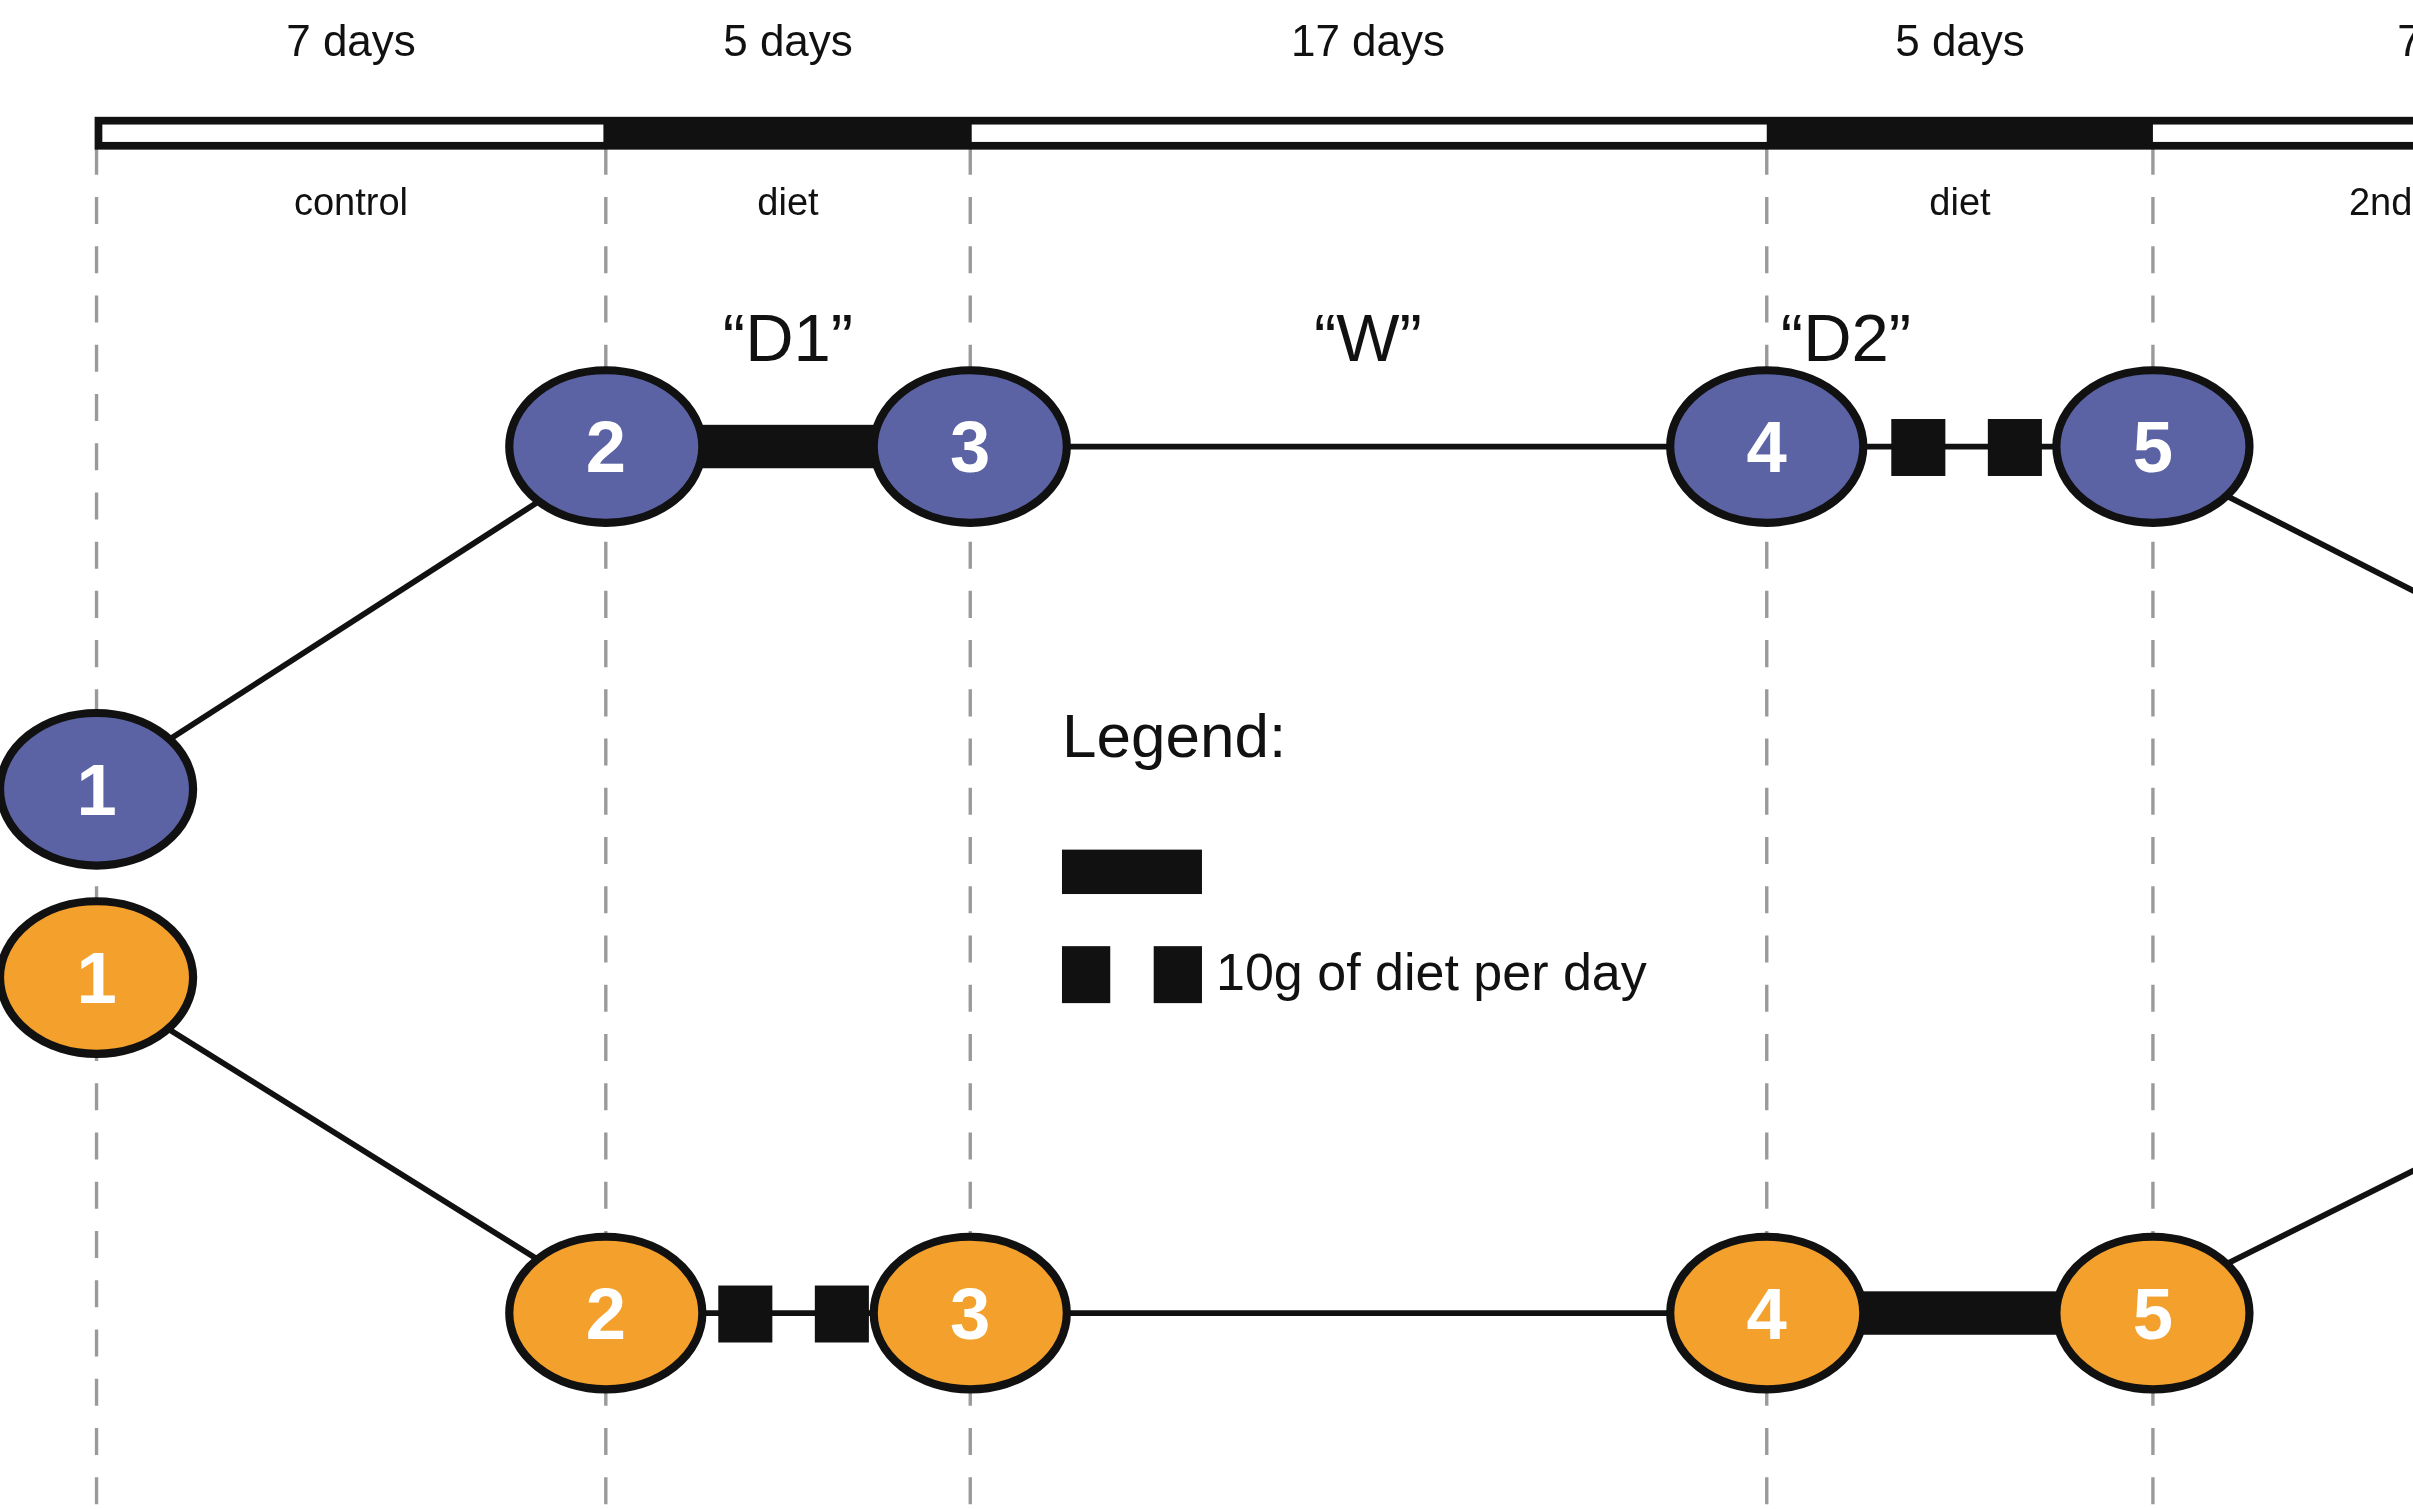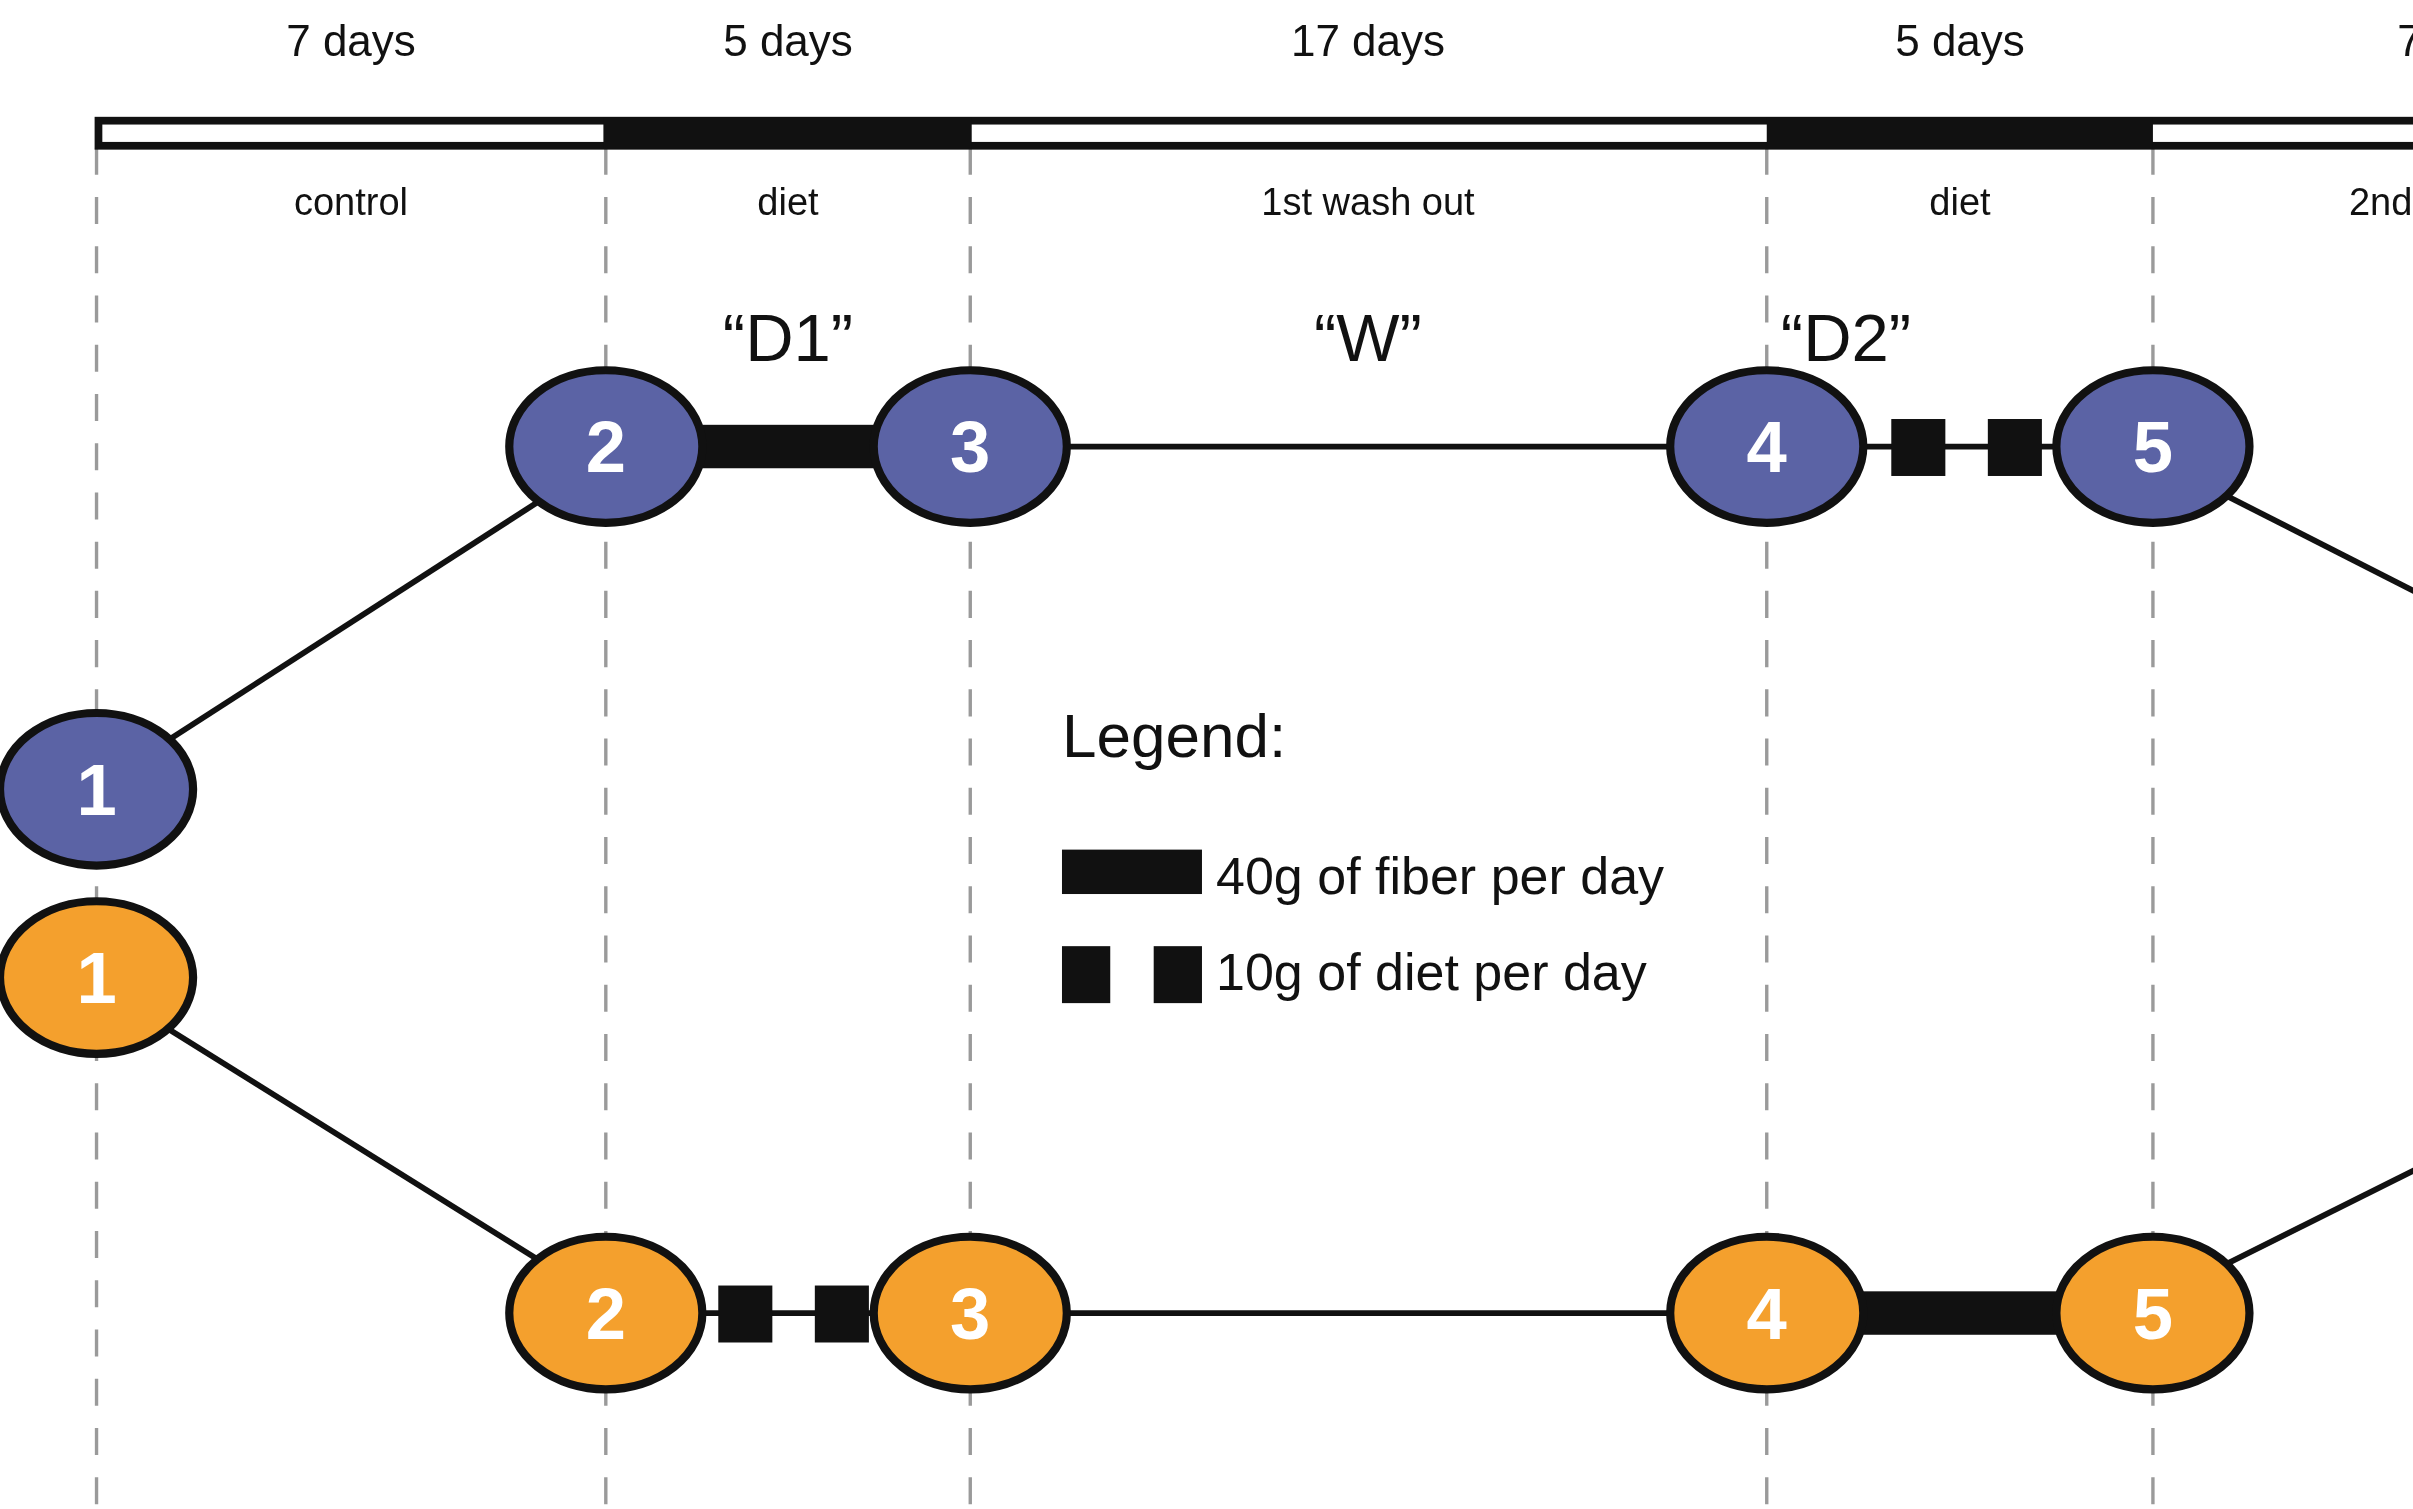--- a/index.html
+++ b/index.html
@@ -21,30 +21,28 @@
 <div id="stage">
 
   <div class="txt dur" style="left:351px;top:19.3px;">7 days</div>
   <div class="txt dur" style="left:788px;top:19.3px;">5 days</div>
   <div class="txt dur" style="left:1368px;top:19.3px;">17 days</div>
   <div class="txt dur" style="left:1960px;top:19.3px;">5 days</div>
   <div class="txt dur" style="left:2462px;top:19.3px;">7 days</div>
 
   <div class="txt phase" style="left:351px;top:183px;">control</div>
   <div class="txt phase" style="left:788px;top:183px;">diet</div>
-  <div class="txt phase" style="left:1368px;top:183px;">1st wash out</div>
   <div class="txt phase" style="left:1960px;top:183px;">diet</div>
   <div class="txt phase" style="left:2462px;top:183px;">2nd wash out</div>
 
   <div class="txt sub" style="left:788px;top:304px;">“D1”</div>
   <div class="txt sub" style="left:1368px;top:304px;">“W”</div>
   <div class="txt sub" style="left:1846px;top:304px;">“D2”</div>
 
   <div class="txt legend-title" style="left:1062px;top:705px;">Legend:</div>
-  <div class="txt legend-label" style="left:1216px;top:850px;">40g of fiber per day</div>
   <div class="txt legend-label" style="left:1216px;top:946px;">10g of diet per day</div>
 
   <svg class="layer" viewBox="0 0 5960 3128" preserveAspectRatio="none">
 
     <g stroke="#9a9a9a" stroke-width="7" stroke-dasharray="56,46" fill="none">
       <line x1="200" y1="306" x2="200" y2="3128"></line>
       <line x1="1255" y1="306" x2="1255" y2="3128"></line>
       <line x1="2010" y1="306" x2="2010" y2="3128"></line>
       <line x1="3660" y1="306" x2="3660" y2="3128"></line>
       <line x1="4460" y1="306" x2="4460" y2="3128"></line>

